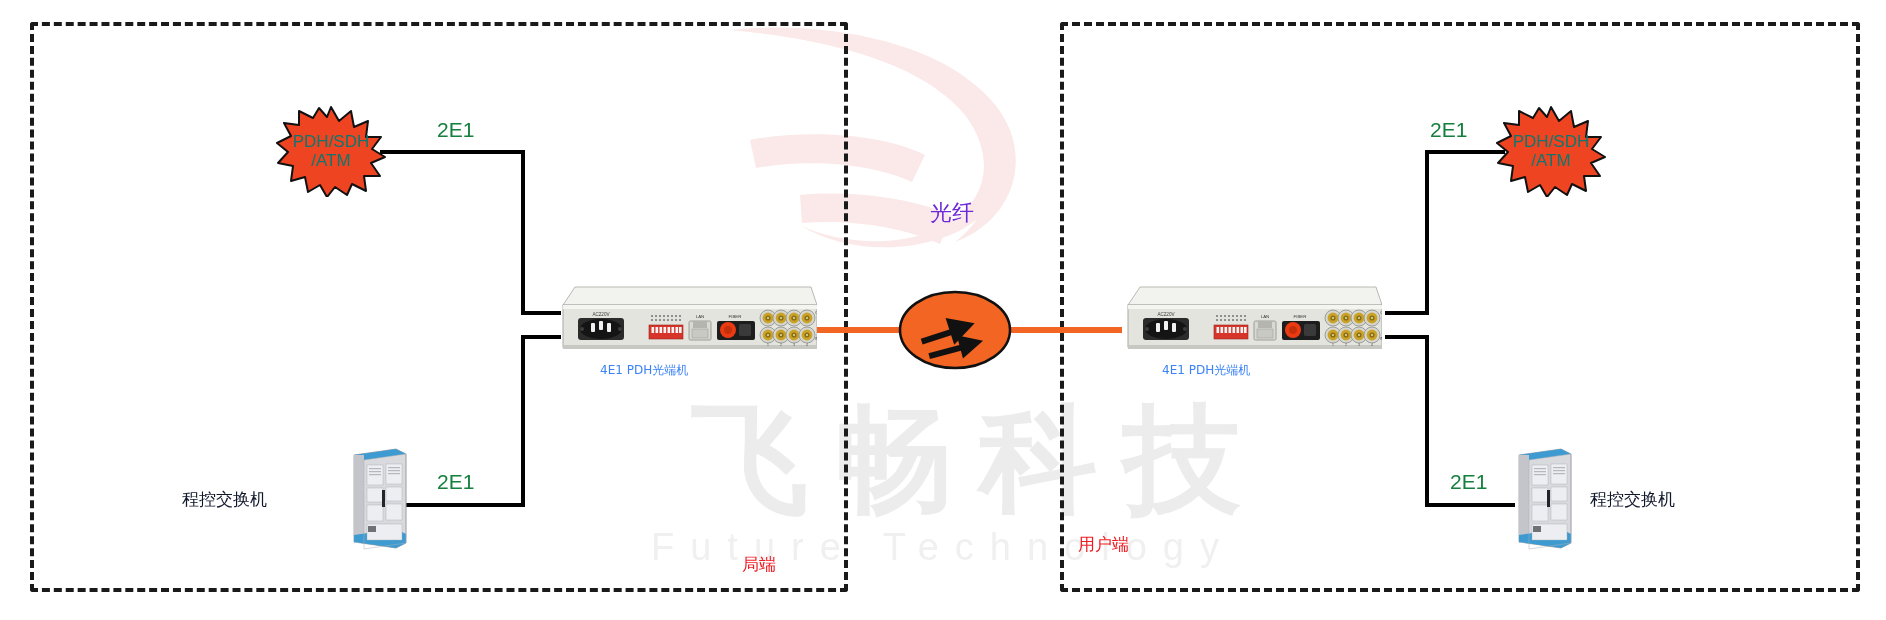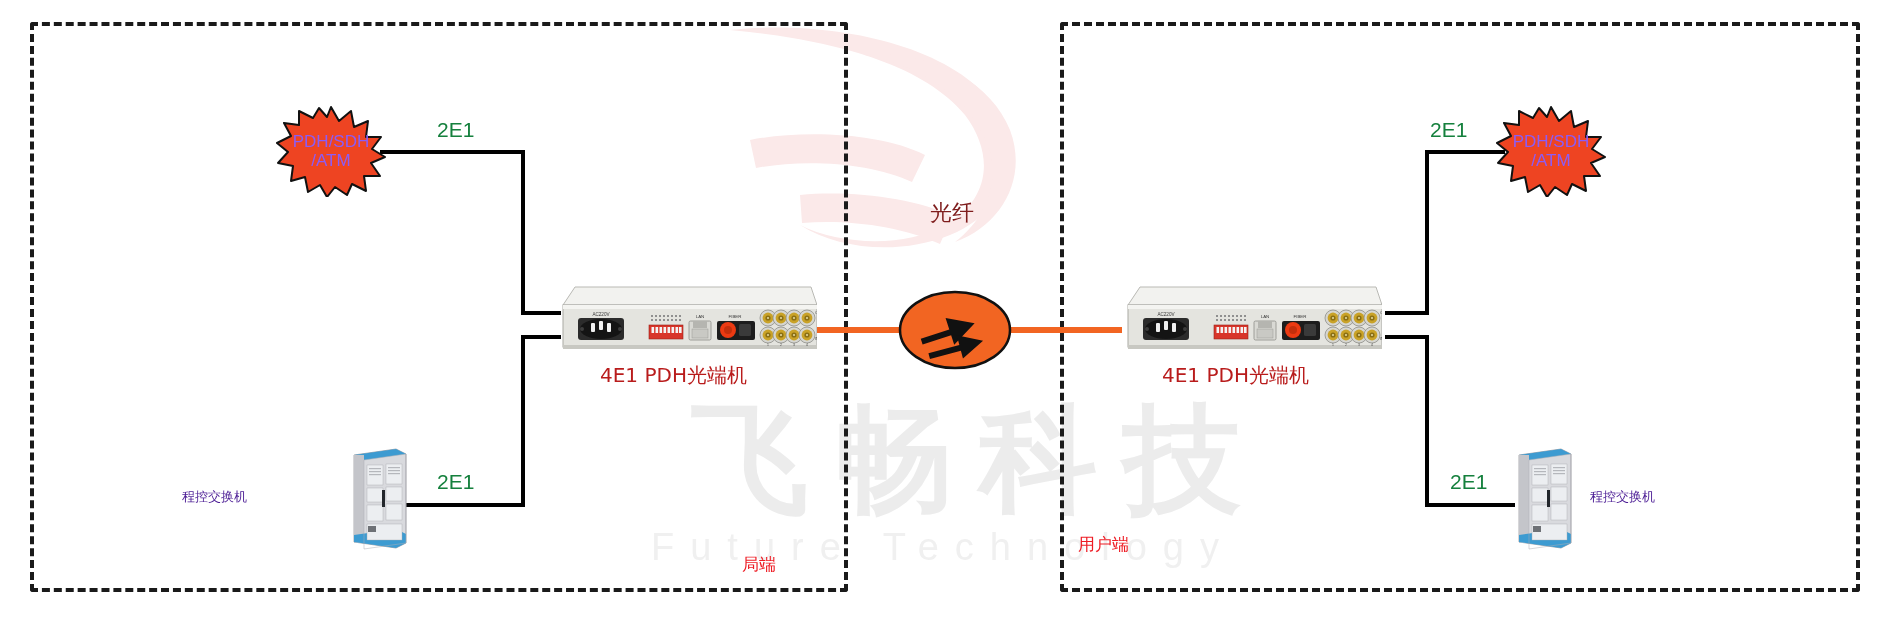--- a/index.html
+++ b/index.html
@@ -119,65 +119,65 @@
   .burst-text {
     position: absolute;
     left: 0;
     top: 0;
     width: 100%;
     height: 100%;
     display: flex;
     flex-direction: column;
     align-items: center;
     justify-content: center;
-    color: #8b5cf6;
+    color: #0f766e;
     font-family: "Liberation Sans", sans-serif;
     font-size: 17px;
     line-height: 1.12;
     text-align: center;
     pointer-events: none;
   }
 
   
   .fiber-sym {
     position: absolute;
     z-index: 5;
   }
   .fiber-caption {
     position: absolute;
     font-family: "DejaVu Sans", sans-serif;
     font-size: 22px;
-    color: #7f1d1d;
+    color: #6d28d9;
     white-space: nowrap;
     z-index: 5;
   }
 
   
   .device {
     position: absolute;
     z-index: 4;
   }
   .device svg { display: block; }
   .device-caption {
     position: absolute;
     font-family: "DejaVu Sans", sans-serif;
-    font-size: 20px;
-    color: #b91c1c;
+    font-size: 12px;
+    color: #3b82f6;
     white-space: nowrap;
     z-index: 5;
   }
 
   
   .pbx { position: absolute; z-index: 4; }
   .pbx svg { display: block; }
   .pbx-caption {
     position: absolute;
     font-family: Liberation Mono, monospace;
-    font-size: 13px;
-    color: #4c1d95;
+    font-size: 17px;
+    color: #0f172a;
     white-space: nowrap;
     z-index: 5;
   }
 </style>
 </head>
 <body>
 
 <div id="stage">
 
   <div class="watermark">

